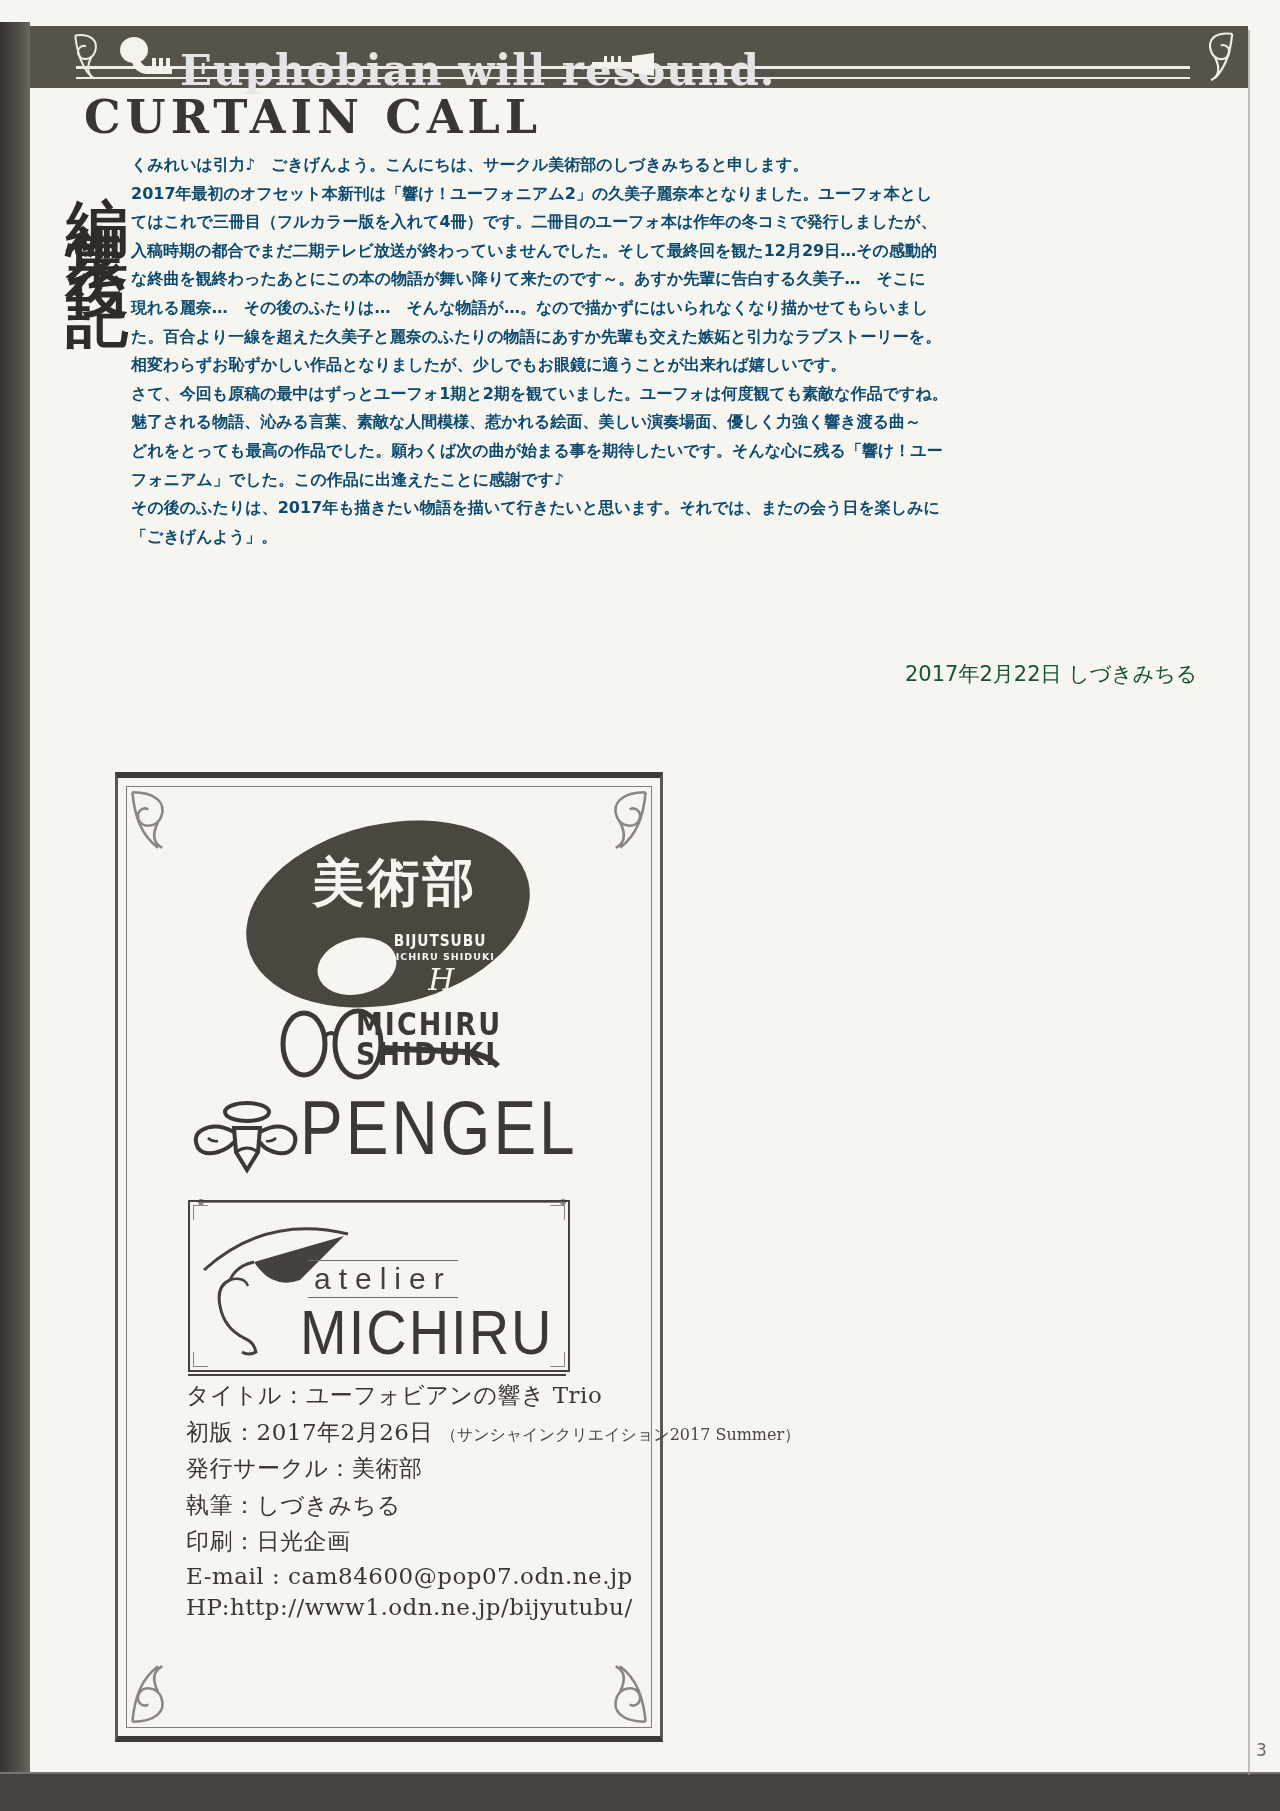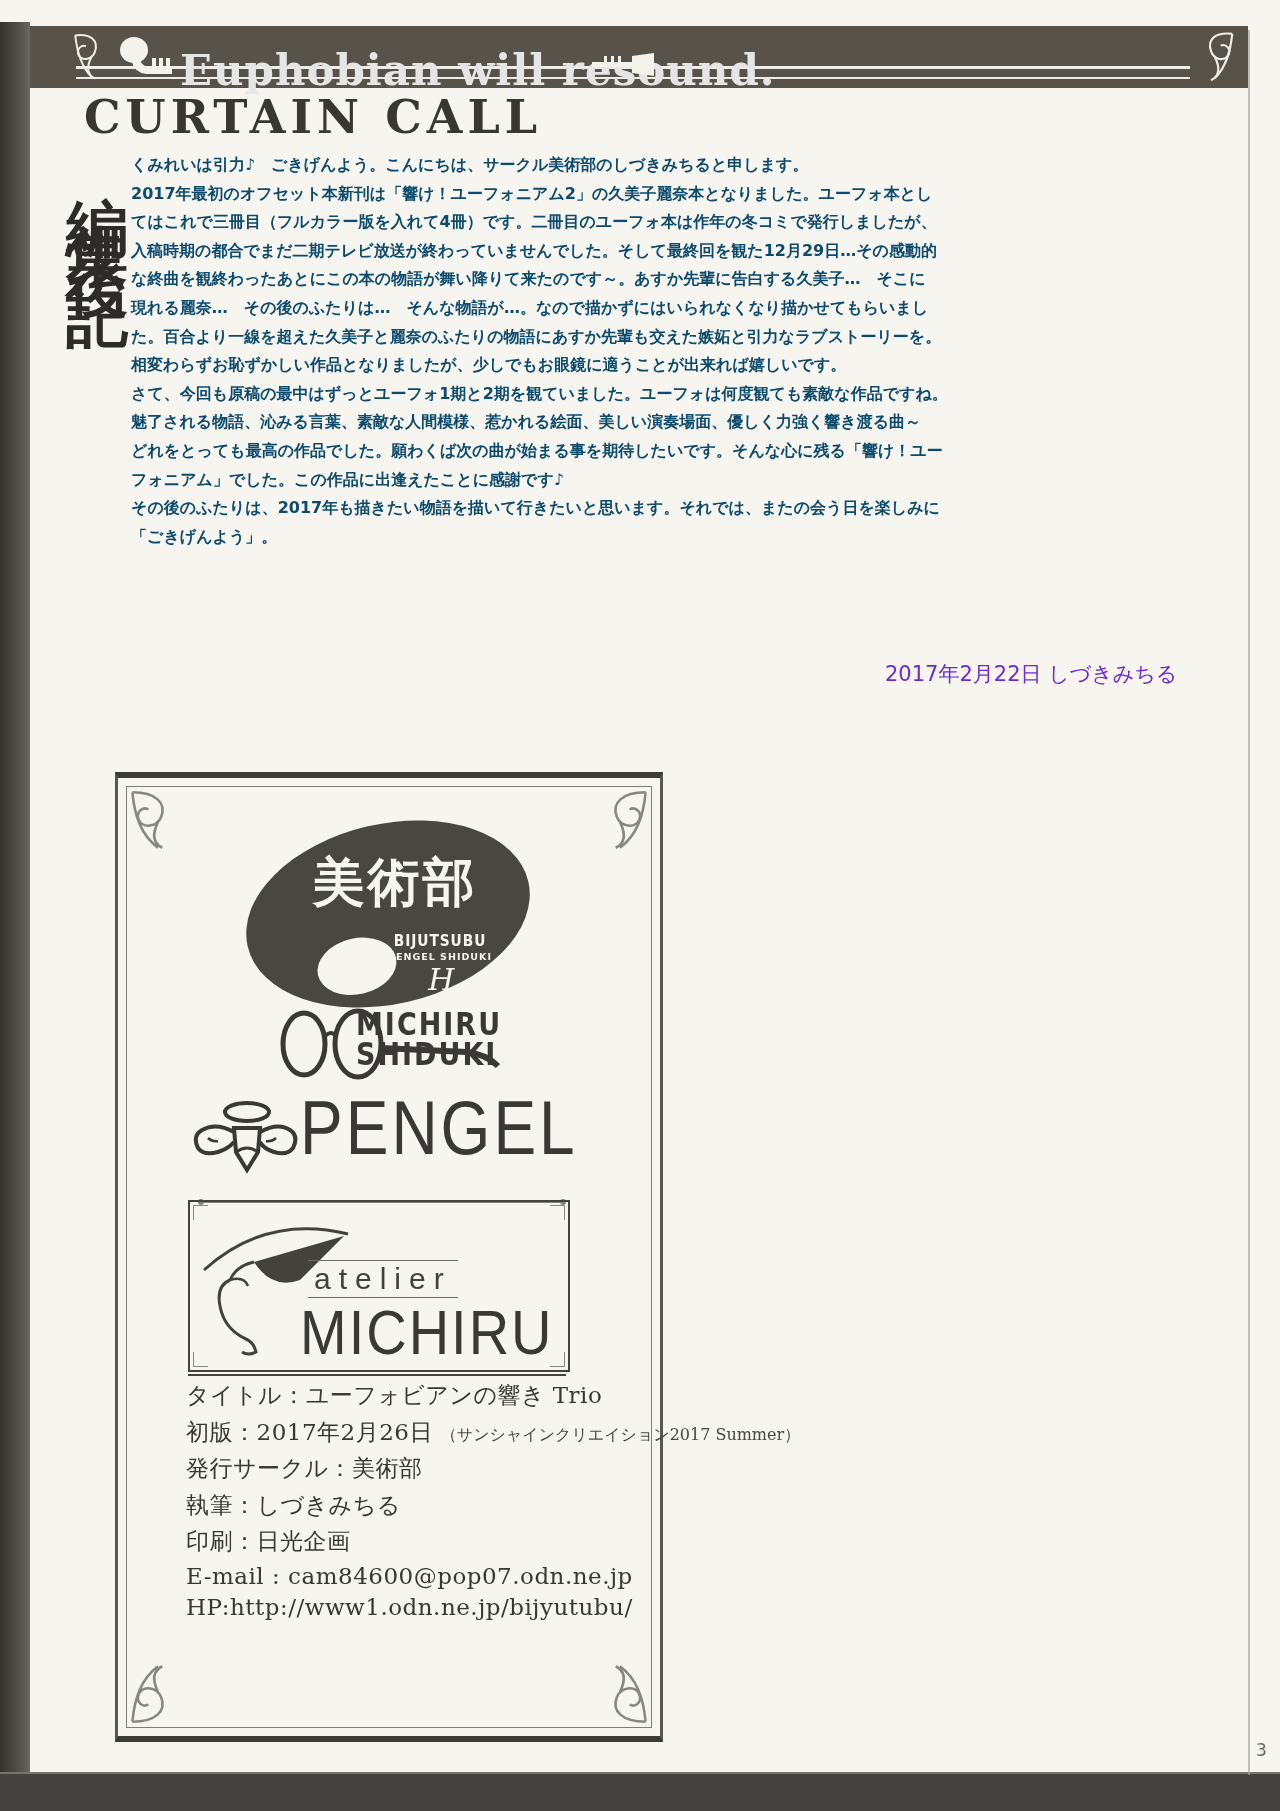--- a/index.html
+++ b/index.html
@@ -34,21 +34,21 @@
     font-family:"DejaVu Serif",serif;font-weight:bold;font-size:46px;letter-spacing:5px;
     color:#3a3733;white-space:nowrap;}
   .vtitle{position:absolute;left:66px;top:146px;
     writing-mode:vertical-rl;text-orientation:upright;
     font-size:62px;letter-spacing:30px;font-weight:bold;color:#2e2b28;line-height:1;}
 
   
   .bodytext{position:absolute;left:131px;top:151px;width:932px;
     font-size:16px;line-height:28.6px;font-weight:600;color:#0c4a6e;}
   .bodytext div{white-space:nowrap;}
-  .signoff{position:absolute;left:885px;top:660px;font-size:21px;color:#6d28d9;white-space:nowrap;}
+  .signoff{position:absolute;left:905px;top:660px;font-size:21px;color:#14532d;white-space:nowrap;}
 
   
   .cbox{position:absolute;left:115px;top:772px;width:542px;height:958px;
     border-top:6px solid #3e3b37;border-bottom:6px solid #3e3b37;
     border-left:3px solid #5a5751;border-right:3px solid #5a5751;}
   .cbox-inner{position:absolute;inset:8px;border:1px solid #807d76;pointer-events:none;}
   .corner{position:absolute;width:64px;height:64px;}
   .corner svg{width:100%;height:100%;}
   .c-tl{left:8px;top:10px;}
   .c-tr{right:8px;top:10px;transform:scaleX(-1);}
@@ -207,21 +207,21 @@
 
   <div class="palette">
     <svg width="300" height="200" viewBox="0 0 300 200">
       <g transform="rotate(-13 150 100)">
         <ellipse cx="150" cy="100" rx="144" ry="90" fill="#4a4640"></ellipse>
         <ellipse cx="108" cy="144" rx="40" ry="28" fill="#f6f5f0"></ellipse>
       </g>
     </svg>
     <div class="palette-kanji">美術部</div>
     <div class="palette-romaji">BIJUTSUBU</div>
-    <div class="palette-sub">PENGEL SHIDUKI</div>
+    <div class="palette-sub">MICHIRU SHIDUKI</div>
     <div class="palette-script">H.</div>
   </div>
 
   <div class="glasses">
     <svg width="230" height="85" viewBox="0 0 230 85" fill="none" stroke="#3b3835">
       <ellipse cx="28" cy="38" rx="21" ry="31" stroke-width="5"></ellipse>
       <ellipse cx="82" cy="38" rx="23" ry="33" stroke-width="5"></ellipse>
       <path d="M49 30 Q55 24 60 30" stroke-width="4"></path>
       <path d="M105 42 L190 46 Q210 48 222 60" stroke-width="6"></path>
     </svg>

